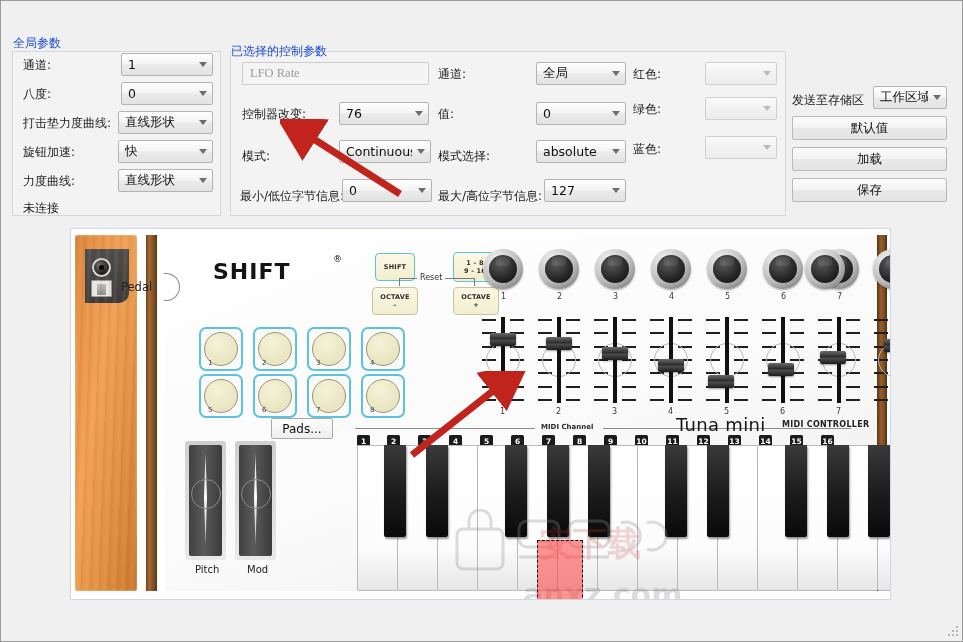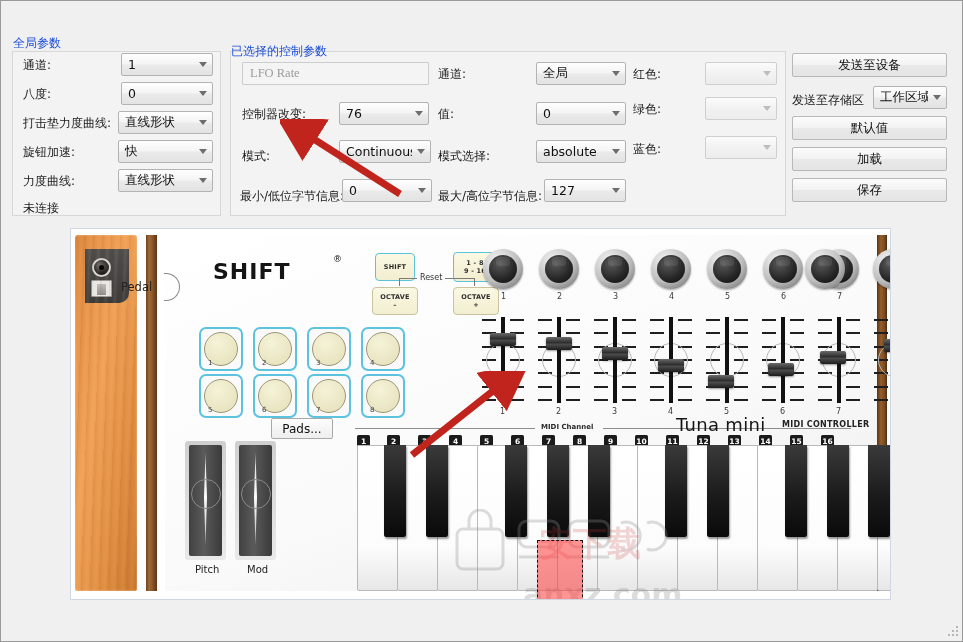--- a/index.html
+++ b/index.html
@@ -513,21 +513,20 @@
   <div class="combo" style="left:341px; top:178px; width:90px;">
     <span class="cval">0</span>
     <span class="carrow"></span>
   </div>
   <div class="flabel" style="left:437px; top:188px;">最大/高位字节信息:</div>
   <div class="combo" style="left:543px; top:178px; width:82px;">
     <span class="cval">127</span>
     <span class="carrow"></span>
   </div>
 
-  <div class="pbtn" style="left:791px; top:52px; width:155px;">发送至设备</div>
 
   <div class="flabel" style="left:791px; top:92px;">发送至存储区</div>
   <div class="combo" style="left:872px; top:85px; width:74px;">
     <span class="cval">工作区域</span>
     <span class="carrow"></span>
   </div>
 
   <div class="pbtn" style="left:791px; top:115px; width:155px;">默认值</div>
   <div class="pbtn" style="left:791px; top:146px; width:155px;">加载</div>
   <div class="pbtn" style="left:791px; top:177px; width:155px;">保存</div>

